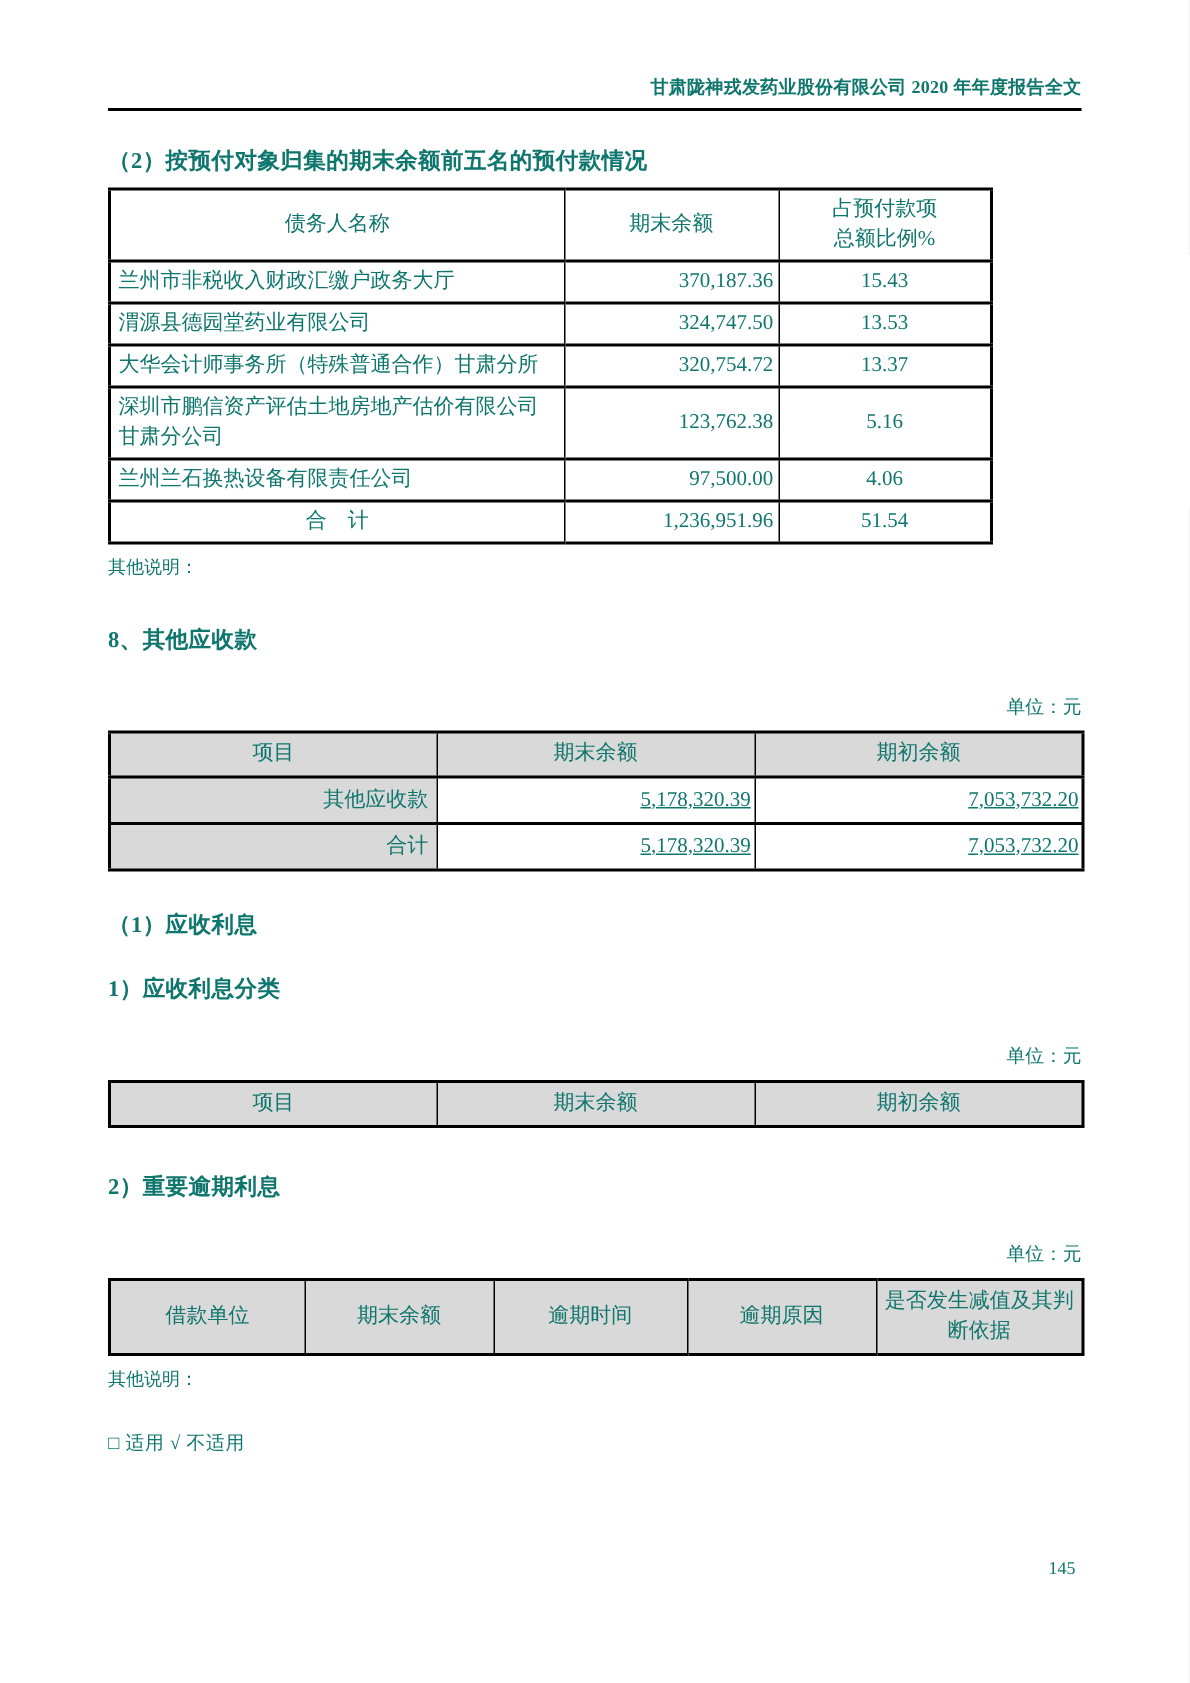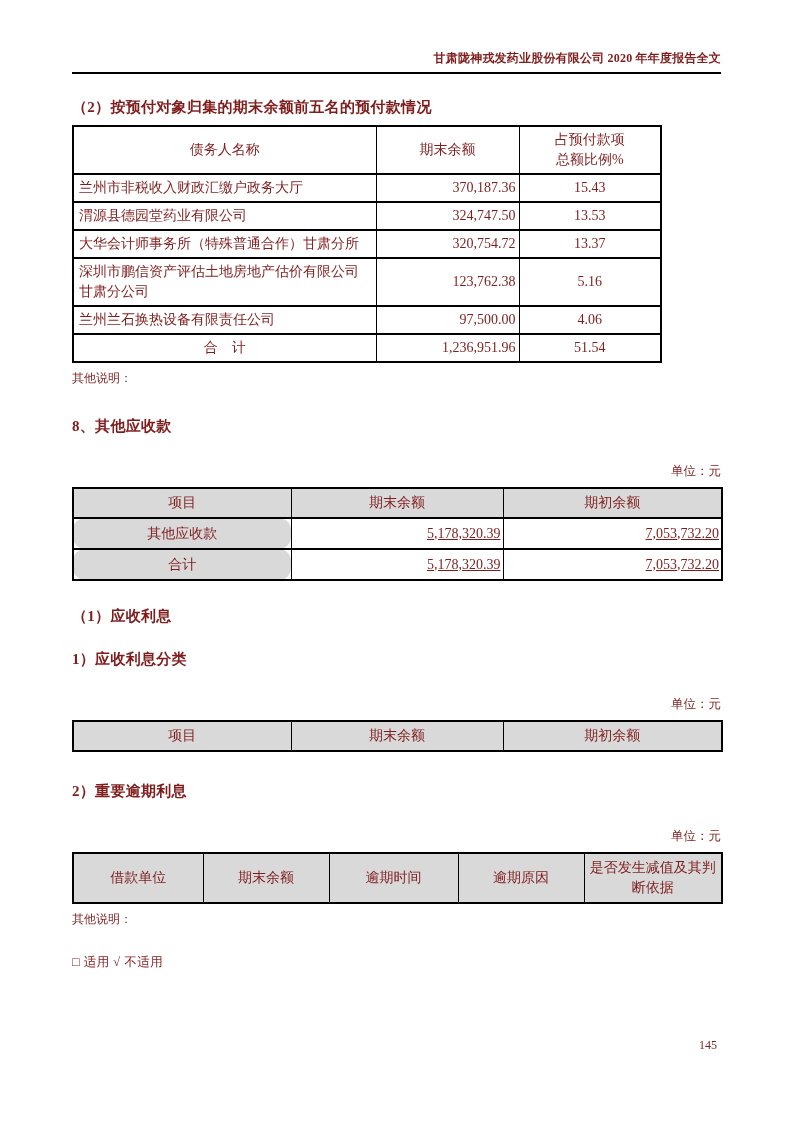--- a/index.html
+++ b/index.html
@@ -5,21 +5,21 @@
   * { margin: 0; padding: 0; box-sizing: border-box; }
   html, body { background: #e8e8e8; }
   .page {
     position: relative;
     width: 793px;
     height: 1122px;
     margin: 0 auto;
     background: #ffffff;
     padding: 50px 72px 0 72px;
     font-family: "Liberation Serif", "DejaVu Serif", serif;
-    color: #7f1d1d;
+    color: #0f766e;
     font-size: 14px;
     overflow: hidden;
   }
   .doc-header {
     text-align: right;
     font-size: 12px;
     font-weight: bold;
     padding-bottom: 5px;
     border-bottom: 2px solid #000;
     letter-spacing: 0.2px;
@@ -68,21 +68,21 @@
   .tbl-prepay th.th-tall { height: 46px; }
   .tbl-prepay td.c-name  { text-align: left; }
   .tbl-prepay td.c-num   { text-align: right; padding-right: 3px; }
   .tbl-prepay td.c-ratio { text-align: center; }
   .tbl-prepay td { height: 27px; }
   .tbl-prepay td.c-total { text-align: center; }
   
   .tbl-3col { width: 649px; }
   .tbl-3col th { text-align: center; height: 30px; }
   .tbl-3col td { height: 31px; }
-  .tbl-3col td.c-item { text-align: center; border-radius: 12px; }
+  .tbl-3col td.c-item { text-align: right; }
   .tbl-3col td.c-num  { text-align: right; padding-right: 2px; text-decoration: underline; }
   
   .tbl-5col { width: 649px; }
   .tbl-5col th { text-align: center; height: 50px; vertical-align: middle; }
   .checkbox-line {
     font-size: 12.5px;
     margin-top: 26px;
     letter-spacing: 0.5px;
   }
   .page-number {

